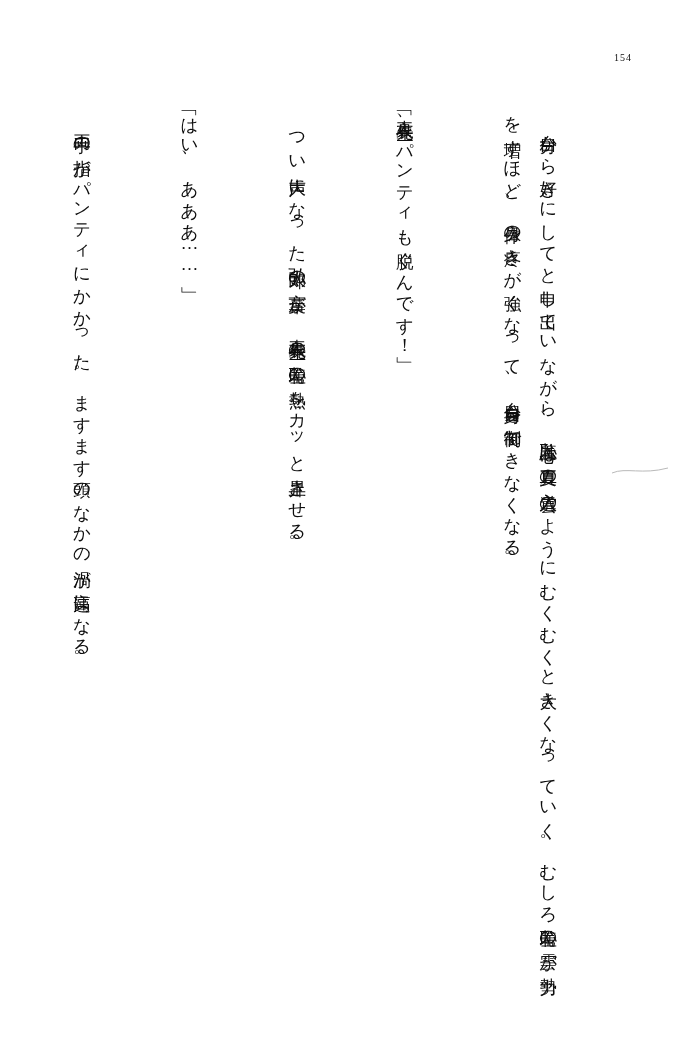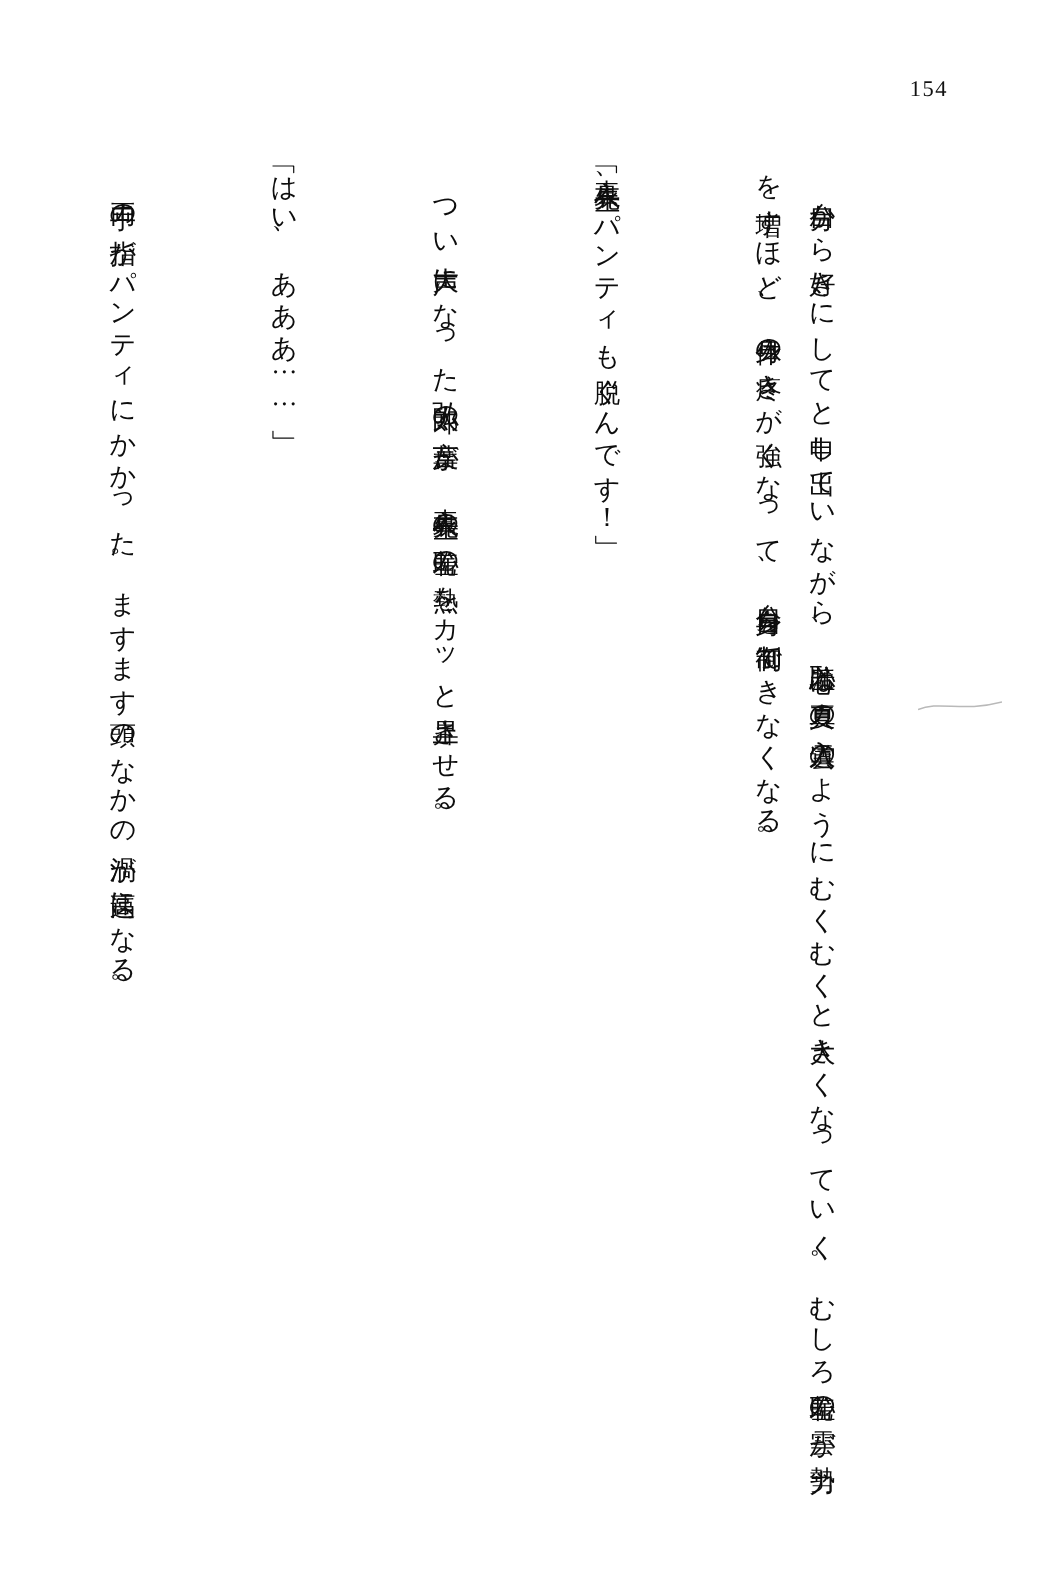--- a/index.html
+++ b/index.html
@@ -14,21 +14,21 @@
     position: relative;
     width: 695px;
     height: 1050px;
     background: #ffffff;
     overflow: hidden;
   }
   .page-number {
     position: absolute;
     top: 52px;
     right: 63px;
-    font-size: 15px;
+    font-size: 10px;
     letter-spacing: 1px;
     color: #111111;
     font-family: "Liberation Serif", "DejaVu Serif", serif;
   }
   .body-text {
     position: absolute;
     top: 104px;
     right: 58px;
     left: 58px;
     bottom: 70px;

